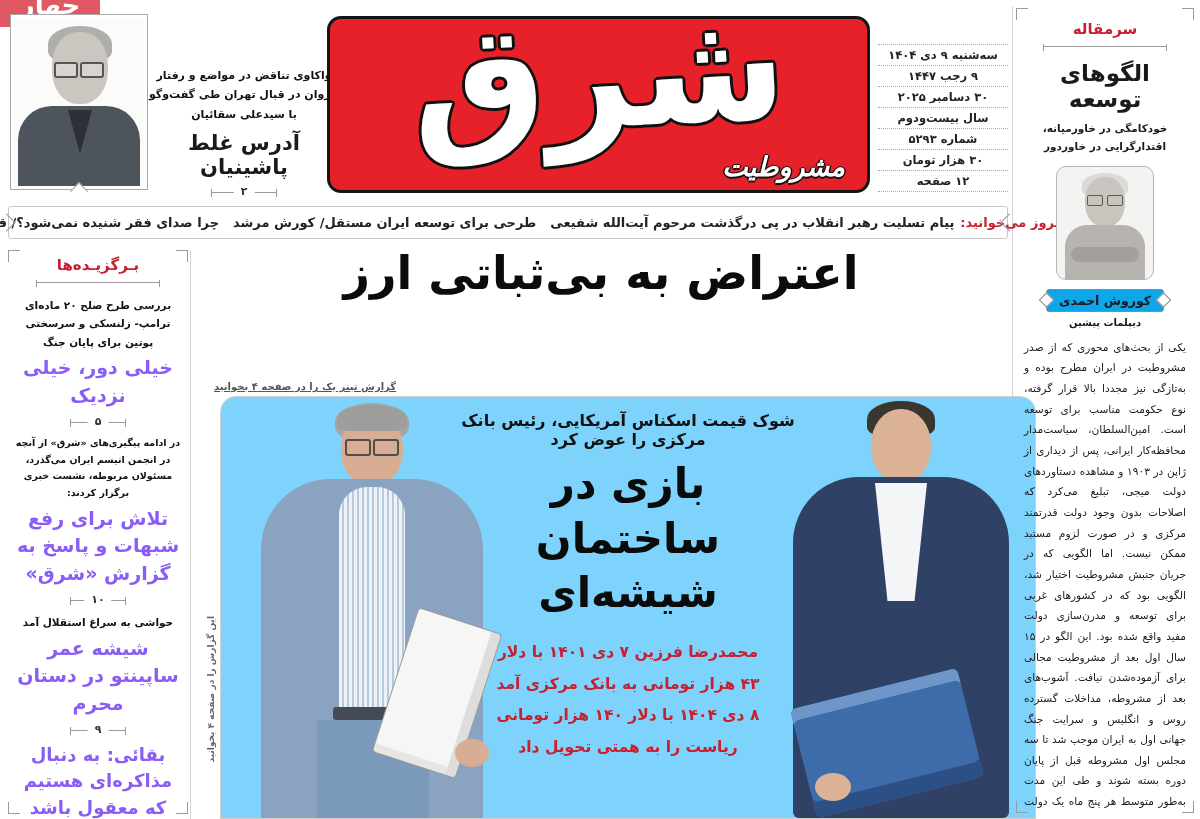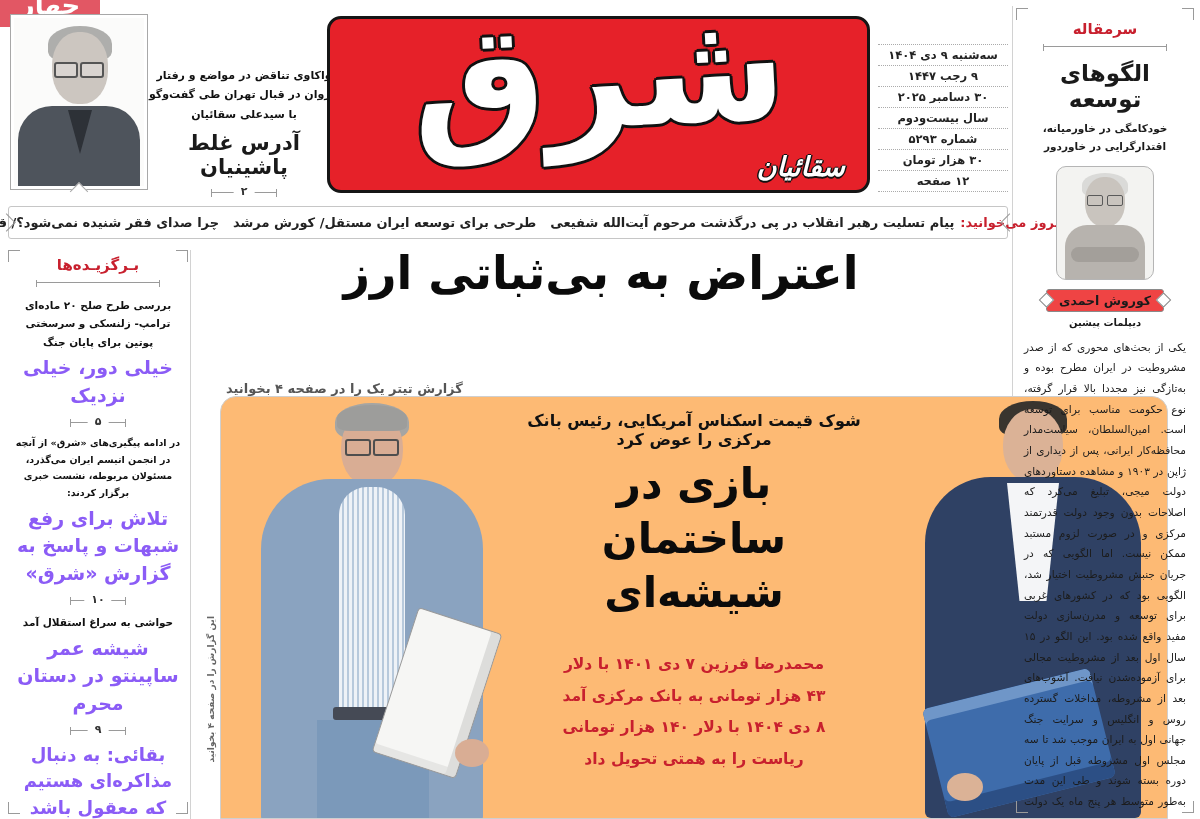--- a/index.html
+++ b/index.html
@@ -70,28 +70,28 @@
   .sidebar{position:absolute;left:8px;top:250px;width:180px;height:564px;text-align:center;box-sizing:border-box;padding:6px 6px 0;}
   .sec-title{color:#c8202e;font-size:15px;font-weight:bold;letter-spacing:3px;}
   .sb-kick{font-size:10.5px;font-weight:bold;line-height:1.75;color:#111;margin-top:6px;}
   .sb-kick.small{font-size:9.5px;}
   .sb-hl{font-size:19px;font-weight:700;line-height:1.45;color:#8b5cf6;margin-top:3px;}
   .sb-hl.mid{font-size:18px;}
   
   .lead{position:absolute;left:192px;top:246px;width:818px;text-align:center;}
   .lead .kick{font-size:17px;font-weight:bold;white-space:nowrap;}
   .lead .hl{font-size:46px;font-weight:900;line-height:1.1;margin-top:2px;white-space:nowrap;color:#0b0b0b;}
-  .lead-note{position:absolute;left:226px;top:381px;font-size:13px;color:#555;font-weight:bold;}
-  
-  .main-photo{position:absolute;left:220px;top:396px;width:948px;height:423px;background:#fdba74;
+  .lead-note{position:absolute;left:214px;top:381px;font-size:10px;color:#555;font-weight:bold;text-decoration:underline;}
+  
+  .main-photo{position:absolute;left:220px;top:396px;width:816px;height:423px;background:#7dd3fc;
               border:1px solid #cfcfcf;border-radius:16px 16px 0 0;overflow:hidden;box-sizing:border-box;}
   .center-col{position:absolute;left:50%;top:14px;transform:translateX(-50%);width:340px;text-align:center;}
   .center-col .kick{font-size:16px;font-weight:bold;color:#111;}
   .center-col .hl{font-size:42px;font-weight:900;line-height:1.3;margin-top:8px;color:#0b0b0b;}
-  .center-col .deck{margin-top:28px;color:#c8202e;font-size:15.5px;font-weight:bold;line-height:2.05;}
+  .center-col .deck{margin-top:16px;color:#c8202e;font-size:15.5px;font-weight:bold;line-height:2.05;}
   .vcaption{position:absolute;left:206px;top:816px;width:200px;transform:rotate(-90deg);transform-origin:0 0;
             font-size:9px;color:#666;font-weight:bold;text-align:right;}
   
   .hemmati{position:absolute;left:2px;top:12px;width:300px;height:409px;}
   .h-hair{position:absolute;left:112px;top:-6px;width:74px;height:38px;background:#a5a5a3;border-radius:50% 50% 35% 35%;}
   .h-head{position:absolute;left:118px;top:2px;width:62px;height:76px;background:#d9ad94;border-radius:48%;}
   .h-hairline{position:absolute;left:114px;top:-4px;width:70px;height:26px;background:#9d9d9b;border-radius:50% 50% 20% 20%;}
   .h-gl{position:absolute;top:30px;width:22px;height:13px;border:2px solid #4e4e4e;border-radius:3px;}
   .h-gl.l{left:122px;} .h-gl.r{left:150px;}
   .h-suit{position:absolute;left:38px;top:70px;width:222px;height:345px;background:#8aa3c0;border-radius:70px 70px 8px 8px;}
@@ -117,21 +117,21 @@
   .ed-hl{font-size:23px;font-weight:900;margin-top:4px;}
   .ed-sub{font-size:10.5px;font-weight:bold;line-height:1.7;margin-top:8px;}
   .ed-photo{position:relative;width:96px;height:112px;margin:10px auto 0;background:#f3f3f1;
             border:1px solid #b5b5b5;border-radius:10px;overflow:hidden;}
   .k-hair{position:absolute;left:25px;top:6px;width:46px;height:24px;background:#dadad8;border-radius:50% 50% 28% 28%;}
   .k-head{position:absolute;left:28px;top:10px;width:40px;height:50px;background:#c9c4be;border-radius:46%;}
   .k-gl{position:absolute;top:28px;width:14px;height:9px;border:1.5px solid #5a5a5a;border-radius:2px;}
   .k-gl.l{left:30px;} .k-gl.r{left:50px;}
   .k-body{position:absolute;left:8px;top:58px;width:80px;height:54px;background:#b7b3ae;border-radius:22px 22px 0 0;}
   .k-arms{position:absolute;left:14px;top:80px;width:68px;height:15px;background:#a39f9a;border-radius:8px;}
-  .badge-name{position:relative;width:116px;margin:9px auto 0;background:#ef4444;border:1px solid #8a8a8a;
+  .badge-name{position:relative;width:116px;margin:9px auto 0;background:#0ea5e9;border:1px solid #8a8a8a;
               border-radius:3px;font-size:12.5px;font-weight:bold;padding:3px 0;}
   .badge-name::before,.badge-name::after{content:"";position:absolute;top:50%;width:9px;height:9px;background:#fff;
               border:1px solid #8a8a8a;transform:translateY(-50%) rotate(45deg);}
   .badge-name::before{right:-6px;} .badge-name::after{left:-6px;}
   .ed-role{font-size:10px;font-weight:bold;margin-top:5px;}
   .ed-body{margin-top:9px;text-align:justify;font-size:10.6px;line-height:1.95;color:#1c1c1c;}
   .ed-body p{margin:0 0 2px;}
 </style>
 </head>
 <body>
@@ -161,21 +161,21 @@
     <div class="kick">واکاوی تناقض در مواضع و رفتار ایروان در قبال تهران طی گفت‌وگو با سیدعلی سقائیان</div>
     <div class="hl">آدرس غلط پاشینیان</div>
     <div class="pmark" style="width:70px;">
       <div class="line"></div>
       <div class="num">۲</div>
     </div>
   </div>
 
   <div class="masthead">
     <div class="logo">شرق</div>
-    <div class="sub">سقائیان</div>
+    <div class="sub">مشروطیت</div>
   </div>
 
   <div class="dateline">
     <div class="dl">سه‌شنبه ۹ دی ۱۴۰۴</div>
     <div class="dl">۹ رجب ۱۴۴۷</div>
     <div class="dl">۳۰ دسامبر ۲۰۲۵</div>
     <div class="dl">سال بیست‌ودوم</div>
     <div class="dl">شماره ۵۲۹۳</div>
     <div class="dl">۳۰ هزار تومان</div>
     <div class="dl">۱۲ صفحه</div>

